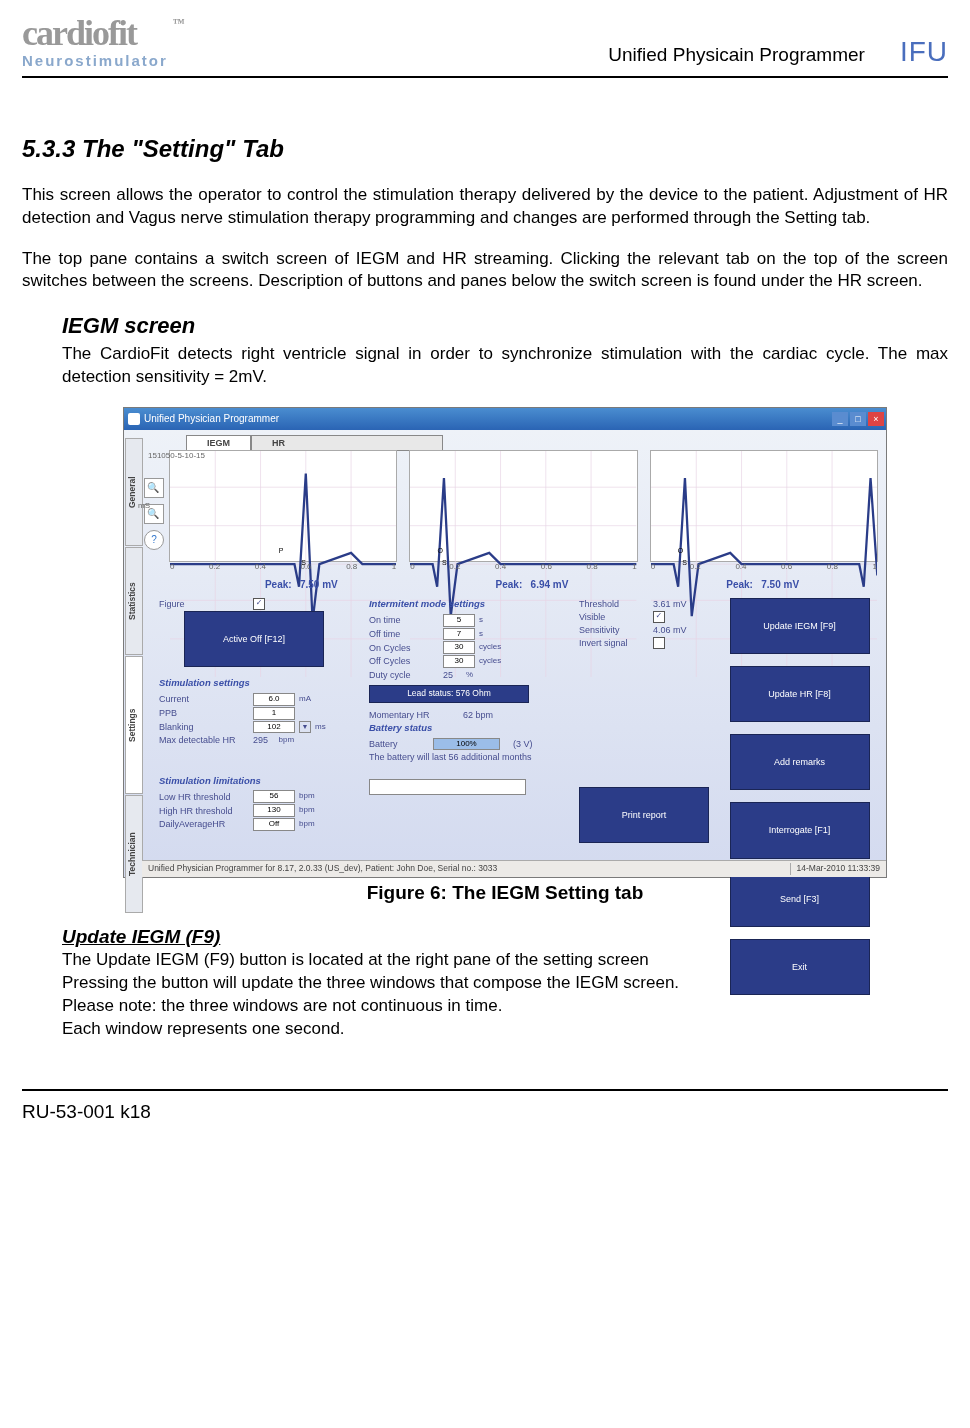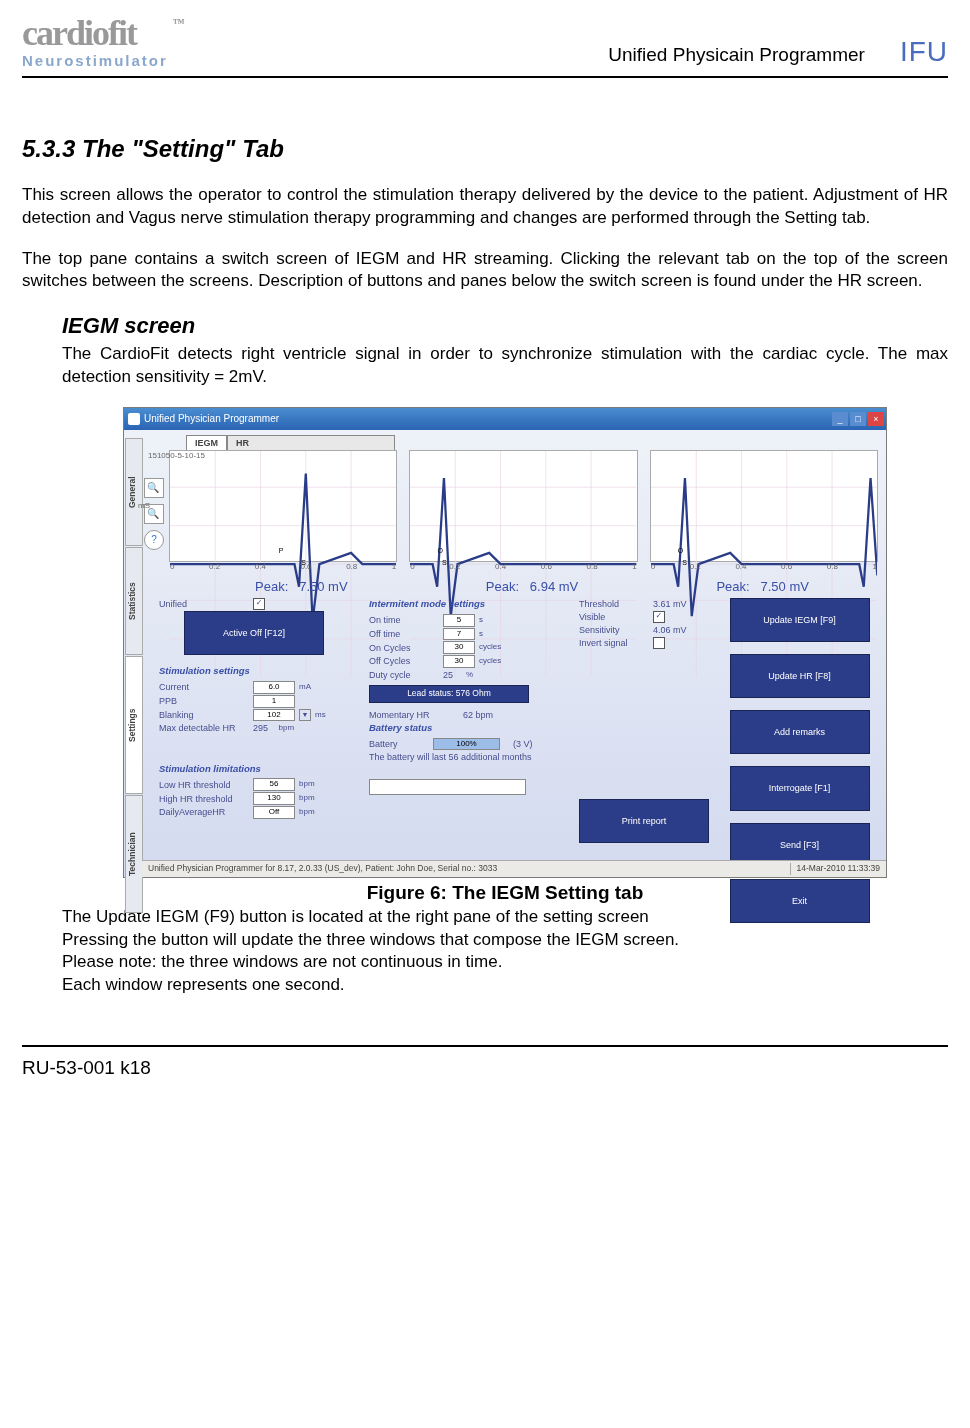--- a/index.html
+++ b/index.html
@@ -179,21 +179,21 @@
       font-size:10px;
     }
     .top-tabs {
       position: absolute;
       top: 5px;
       left: 62px;
       display: flex;
     }
     .top-tab {
       border: 1px solid #888;
-      padding: 1px 8px;
+      padding: 1px 20px;
       font-size: 9px;
       font-weight: bold;
       color: #444;
       background: #e8e8e8;
     }
     .top-tab.active { background: #fff; }
     .plot-row {
       position: absolute;
       top: 20px;
       left: 45px;
@@ -220,23 +220,23 @@
       display:flex; justify-content:space-between;
       font-size:8px; color:#666;
     }
     .ylabel { position:absolute; left:-32px; top:50px; font-size:8px; color:#666; }
     .peak-row {
       position: absolute;
       top: 148px;
       left: 62px;
       right: 8px;
       display: flex;
-      font-size: 13px;
+      font-size: 10px;
       color: #3a4fa8;
-      font-weight: normal;
+      font-weight: bold;
     }
     .peak-cell { flex: 1; text-align:center; }
     .bottom-area {
       position: absolute;
       top: 168px;
       left: 35px;
       right: 8px;
       bottom: 24px;
       display: flex;
       gap: 12px;
@@ -253,21 +253,21 @@
       padding: 0;
       background: #fff;
       color: #000;
       font-size: 8px;
     }
     .unit { color: #464d8f; font-size: 8px; }
     .btn-big {
       background: #2b3c88;
       color: #fff;
       text-align: center;
-      padding: 15px 4px;
+      padding: 21px 4px;
       border: 1px solid #1a2555;
       font-size: 9px;
       margin-bottom: 10px;
       width: 130px;
     }
     .lead-btn {
       background: #2b3c88;
       color: #fff;
       text-align: center;
       padding: 2px 4px;
@@ -447,21 +447,21 @@
         <div class="peak-row">
           <div class="peak-cell"><span>Peak:</span>&nbsp;&nbsp;&nbsp;<span>7.50 mV</span></div>
           <div class="peak-cell"><span>Peak:</span>&nbsp;&nbsp;&nbsp;<span>6.94 mV</span></div>
           <div class="peak-cell"><span>Peak:</span>&nbsp;&nbsp;&nbsp;<span>7.50 mV</span></div>
         </div>
 
         <div class="bottom-area">
 
           <div class="col">
             <div class="row-sm">
-                <span class="lbl">Unified</span>
+                <span class="lbl">Figure</span>
                 <span style="width:10px;height:10px;border:1px solid #555;background:#fff;font-size:8px;text-align:center;line-height:8px">✓</span>
               </div>
             <div class="btn-big" style="width:130px;margin-left:25px">Active Off  [F12]</div>
             <div class="grp-title">Stimulation settings</div>
             <div class="row-sm">
                 <span class="lbl">Current</span>
                 <span class="val-box">6.0</span>
                 <span class="unit">mA</span>
               </div>
             <div class="row-sm">
@@ -560,20 +560,21 @@
         </div>
 
         <div class="statusbar">
           <span>Unified Physician Programmer for 8.17,  2.0.33  (US_dev),  Patient: John Doe, Serial no.: 3033</span>
           <span style="border-left:1px solid #aaa;padding-left:6px">14-Mar-2010 11:33:39</span>
         </div>
       </div>
     </div>
     <div class="caption">Figure 6: The IEGM Setting tab</div>
 
+    <div class="sub-title-u">Update IEGM (F9)</div>
     <div>The Update IEGM (F9) button is located at the right pane of the setting screen</div>
     <div>Pressing the button will update the three windows that compose the IEGM screen.</div>
     <div>Please note: the three windows are not continuous in time.</div>
     <div>Each window represents one second.</div>
   </div>
 
   <div class="footer">
     <span>RU-53-001 k</span>
     <span>18</span>
   </div>

